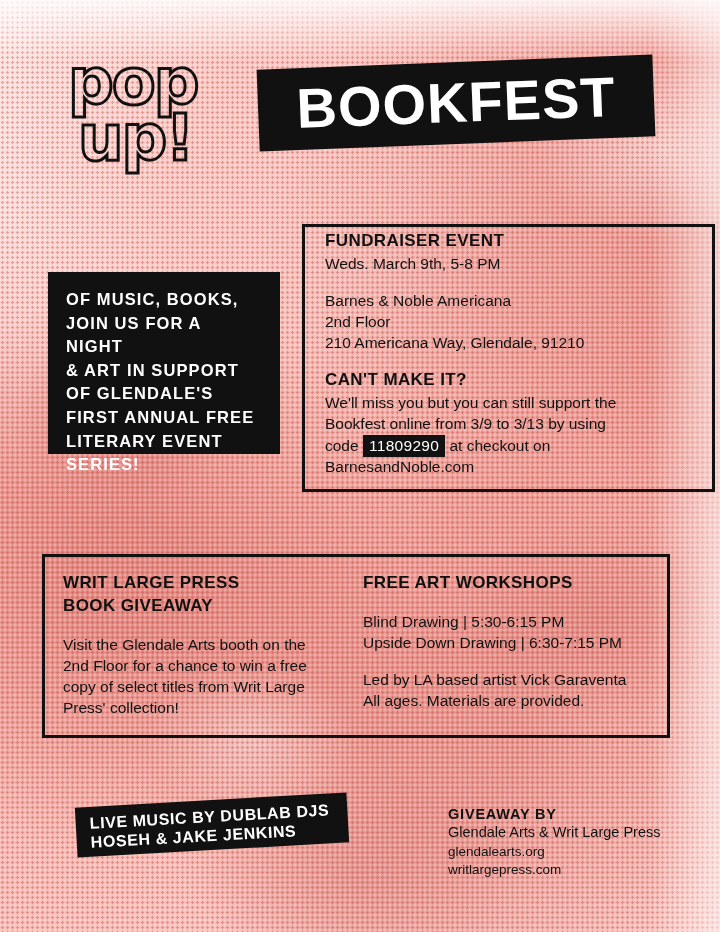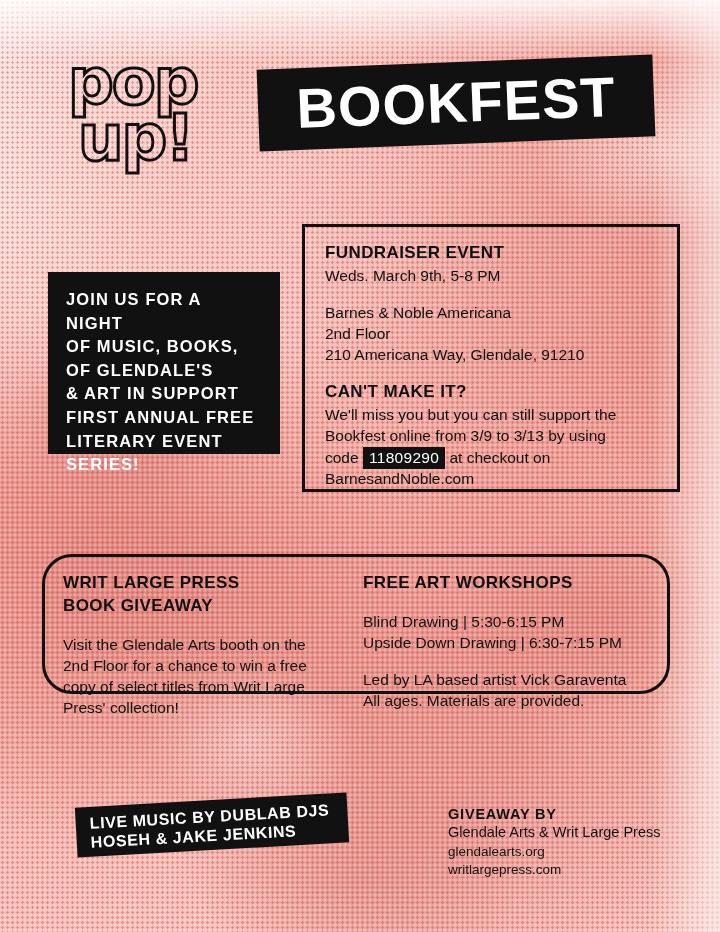--- a/index.html
+++ b/index.html
@@ -141,23 +141,23 @@
     letter-spacing: 1.1px;
     line-height: 1.43;
     color: #ffffff;
     text-transform: uppercase;
   }
 
   
   #fundraiser-box {
     left: 302px;
     top: 224px;
-    width: 378px;
+    width: 413px;
     height: 268px;
-    padding: 16px 20px;
+    padding: 4px 20px;
     box-sizing: border-box;
     color: #111111;
   }
   .h-bold {
     font-family: "Liberation Sans", sans-serif;
     font-weight: 700;
     font-size: 17px;
     letter-spacing: 0.4px;
     margin: 0 0 3px 0;
   }
@@ -175,24 +175,23 @@
     font-weight: 400;
     padding: 1px 6px;
     letter-spacing: 0.3px;
   }
 
   
   #programs-box {
     left: 42px;
     top: 554px;
     width: 628px;
-    height: 140px;
+    height: 184px;
     box-sizing: border-box;
     display: flex;
-    border-radius: 30px;
   }
   #programs-box .col-left {
     width: 300px;
     padding: 16px 18px 0 18px;
     box-sizing: border-box;
     color: #111111;
   }
   #programs-box .col-right {
     flex: 1;
     padding: 16px 16px 4px 18px;
@@ -260,24 +259,24 @@
   <div id="logo">
     <span class="pop">pop</span>
     <span class="up">up!</span>
   </div>
 
   <div id="bookfest-banner" class="black-box">
     <span class="txt">BOOKFEST</span>
   </div>
 
   <div id="joinus-box" class="black-box">
+    <div class="line">OF MUSIC, BOOKS,</div>
     <div class="line">JOIN US FOR A NIGHT</div>
-    <div class="line">OF MUSIC, BOOKS,</div>
+    <div class="line">&amp; ART IN SUPPORT</div>
     <div class="line">OF GLENDALE'S</div>
-    <div class="line">&amp; ART IN SUPPORT</div>
     <div class="line">FIRST ANNUAL FREE</div>
     <div class="line">LITERARY EVENT</div>
     <div class="line">SERIES!</div>
   </div>
 
   <div id="fundraiser-box" class="outline-box">
     <div class="h-bold">FUNDRAISER EVENT</div>
     <div class="body-txt">Weds. March 9th, 5-8 PM</div>
     <div class="gap-md"></div>
     <div class="body-txt">Barnes &amp; Noble Americana</div>

